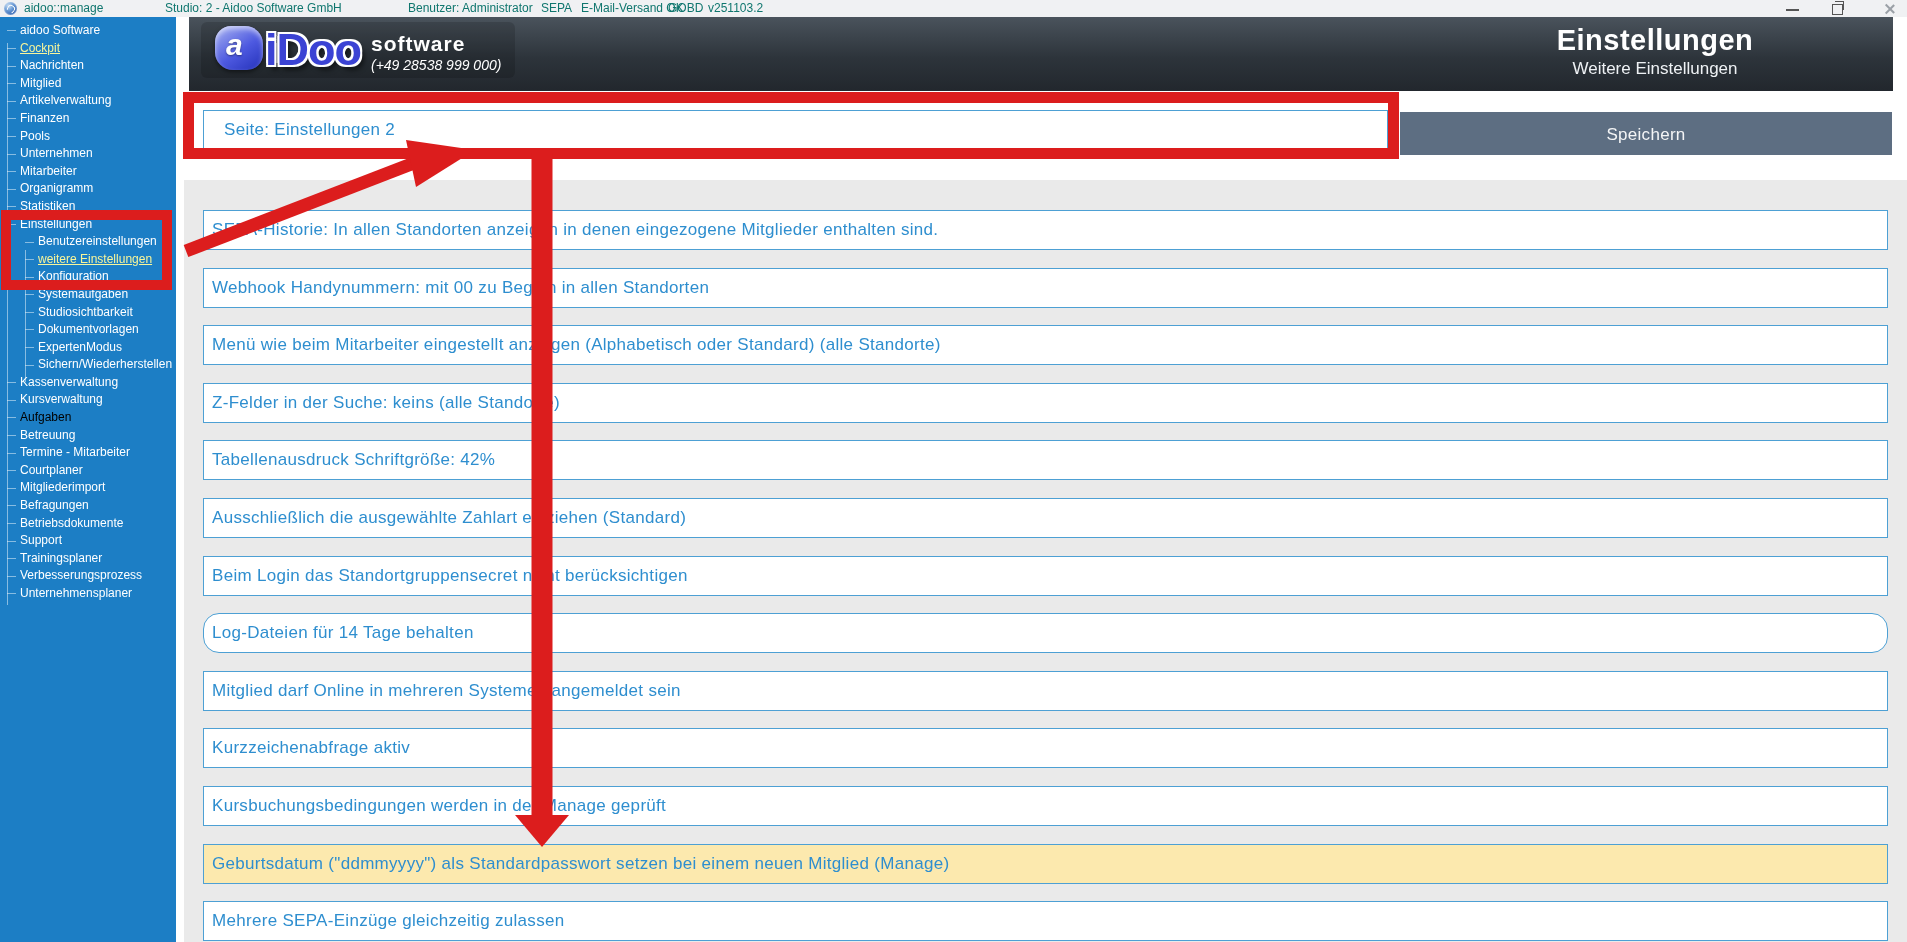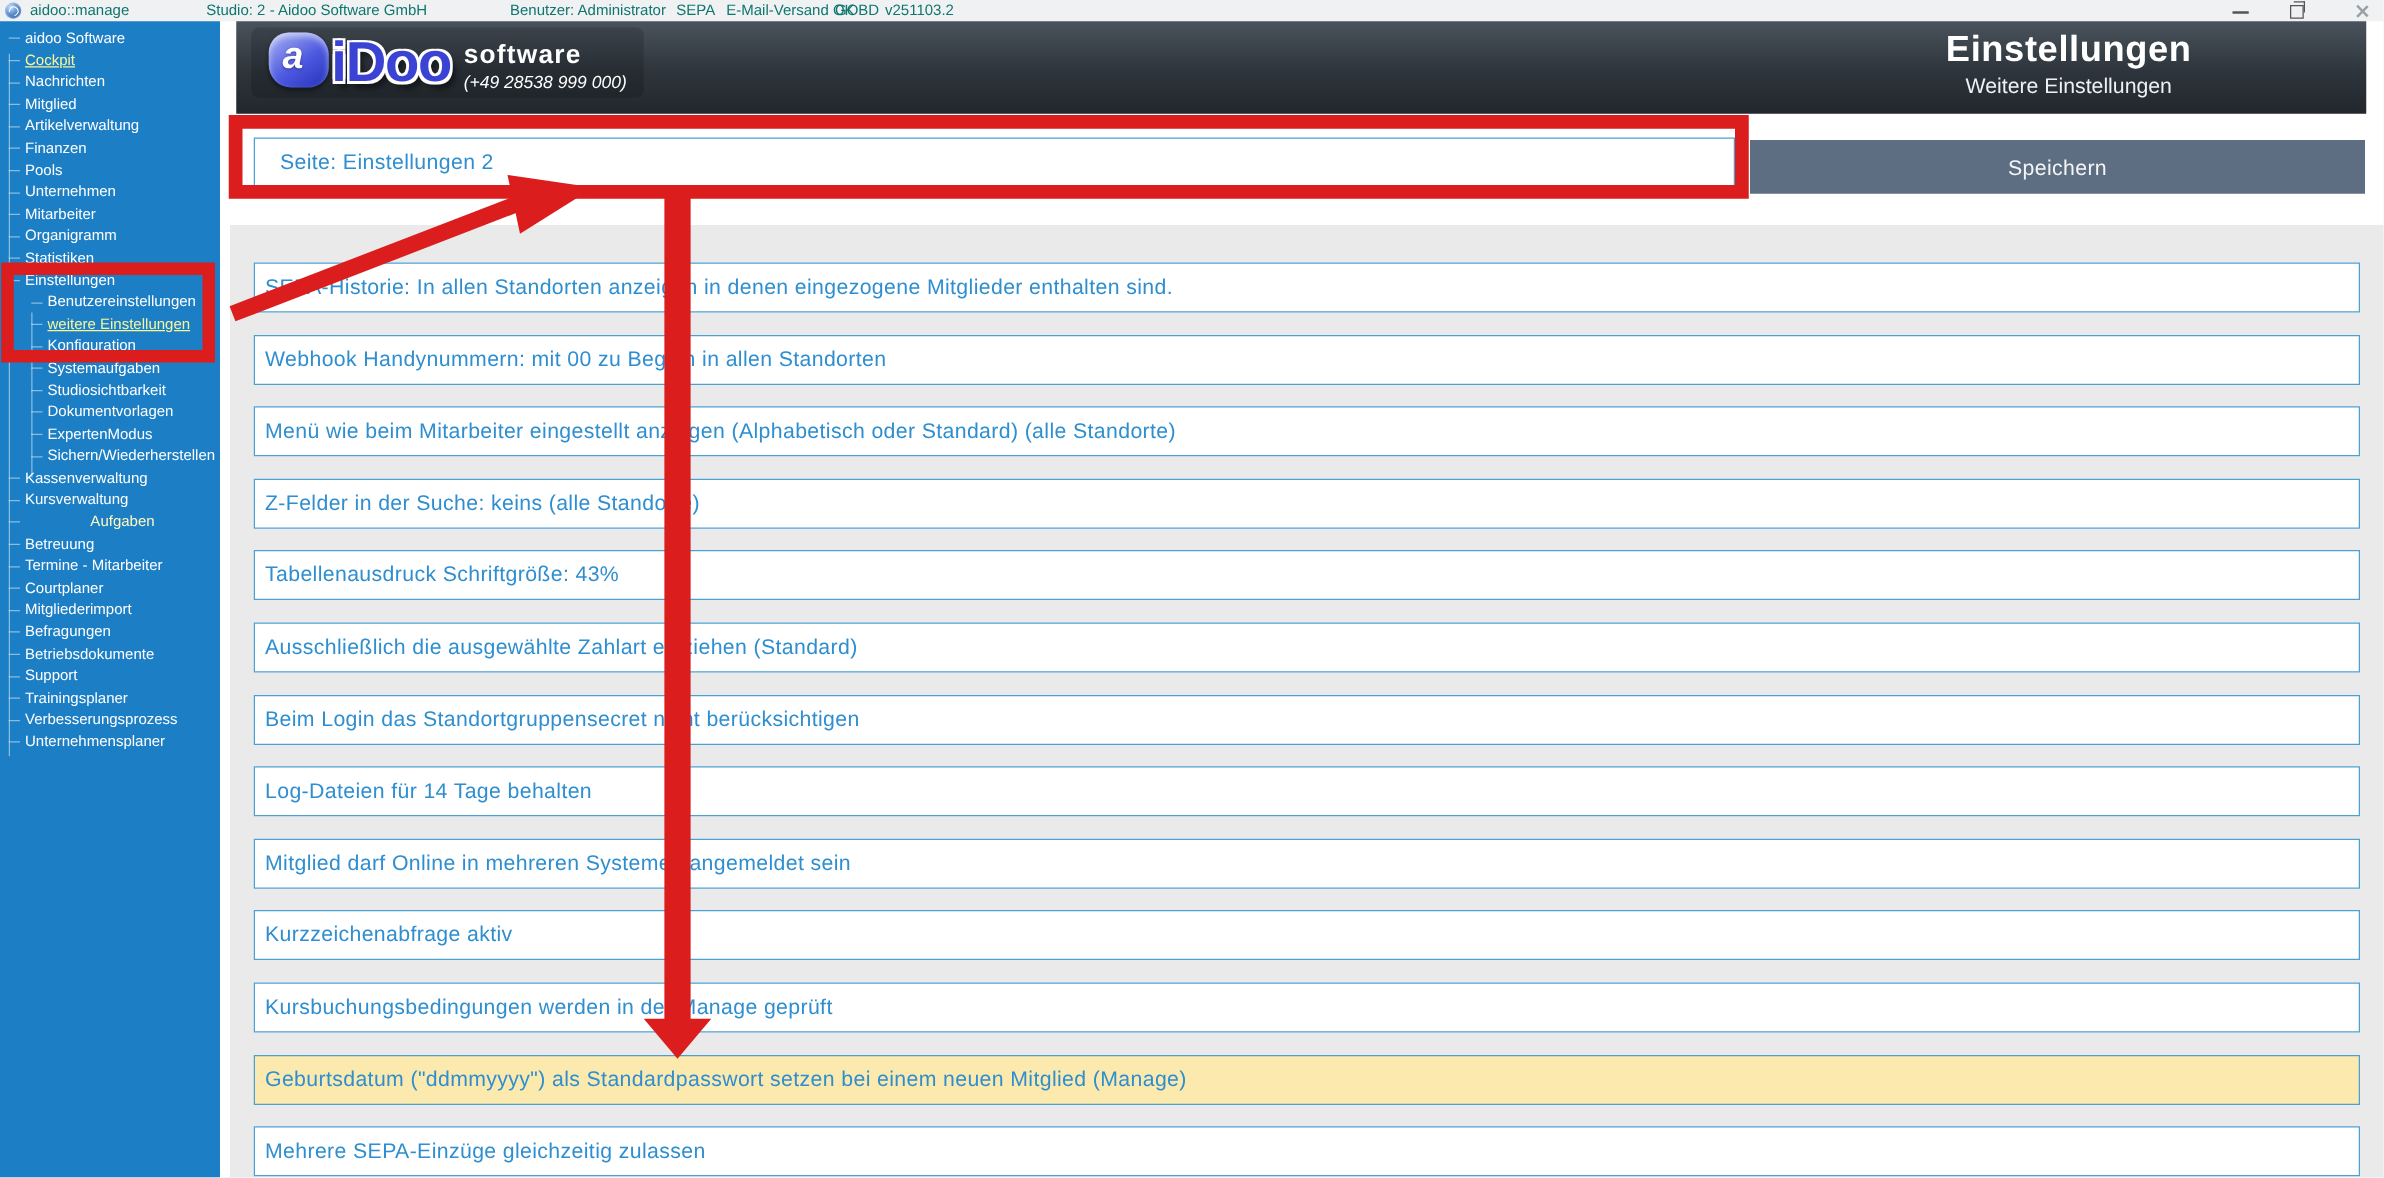--- a/index.html
+++ b/index.html
@@ -26,21 +26,21 @@
   
   .sidebar{position:absolute;left:0;top:17px;width:176px;height:925px;background:#1c7ec5;padding-top:5px;box-sizing:border-box;}
   .trunk{position:absolute;width:1px;background:rgba(225,238,248,.55);}
   .trunk-main{left:7px;top:26px;height:562px;}
   .trunk-sub{left:25px;top:233px;height:132px;}
   .nav-item{position:relative;height:17.6px;line-height:17.6px;color:#ffffff;font-size:12px;white-space:nowrap;cursor:pointer;}
   .nav-item::before{content:"";position:absolute;top:8.4px;height:1px;width:9px;background:rgba(225,238,248,.55);}
   .nav-item.l0{padding-left:20px;} .nav-item.l0::before{left:7px;}
   .nav-item.l1{padding-left:38px;} .nav-item.l1::before{left:25px;}
   .nav-item.active{color:#f7f59b;text-decoration:underline;}
-  .nav-item.pink{color:#fef9c3;text-align:center;}
+  .nav-item.pink{color:#000000;}
   
   .header{position:absolute;left:189px;top:17px;width:1704px;height:74px;
     background:linear-gradient(180deg,#4a535c 0%, #2d343b 55%, #22272d 100%);}
   .logo{position:absolute;left:12px;top:5px;display:flex;align-items:flex-start;padding:4px 14px;background:rgba(0,0,0,.15);border-radius:6px;}
   .logo-badge{width:48px;height:44px;border-radius:16px 18px 16px 18px;position:relative;
     background:linear-gradient(145deg,#aab4f2 0%, #4d59e0 55%, #2330b8 100%);
     box-shadow:inset 0 3px 5px rgba(255,255,255,.55), 0 2px 4px rgba(0,0,0,.5);}
   .logo-badge span{position:absolute;left:11px;top:2px;font-size:30px;font-weight:bold;color:#fff;font-style:italic;text-shadow:0 1px 2px rgba(0,0,0,.4);}
   .logo-name{margin-left:2px;font-size:45px;font-weight:bold;letter-spacing:-1px;line-height:48px;color:#3b43d4;
     text-shadow:-2px -2px 0 #fff,2px -2px 0 #fff,-2px 2px 0 #fff,2px 2px 0 #fff,4px 5px 5px rgba(0,0,0,.55);}
@@ -252,32 +252,32 @@
 
     <div class="setting-row normal" style="top: 325.2px;">
       <span>Menü wie beim Mitarbeiter eingestellt anzeigen (Alphabetisch oder Standard) (alle Standorte)</span>
     </div>
 
     <div class="setting-row normal" style="top: 382.8px;">
       <span>Z-Felder in der Suche: keins (alle Standorte)</span>
     </div>
 
     <div class="setting-row normal" style="top: 440.4px;">
-      <span>Tabellenausdruck Schriftgröße: 43%</span>
+      <span>Tabellenausdruck Schriftgröße: 42%</span>
     </div>
 
     <div class="setting-row normal" style="top: 498px;">
       <span>Ausschließlich die ausgewählte Zahlart einziehen (Standard)</span>
     </div>
 
     <div class="setting-row normal" style="top: 555.6px;">
       <span>Beim Login das Standortgruppensecret nicht berücksichtigen</span>
     </div>
 
-    <div class="setting-row normal" style="top: 613.2px;">
+    <div class="setting-row normal" style="top: 613.2px; border-radius: 16px;">
       <span>Log-Dateien für 14 Tage behalten</span>
     </div>
 
     <div class="setting-row normal" style="top: 670.8px;">
       <span>Mitglied darf Online in mehreren Systemen angemeldet sein</span>
     </div>
 
     <div class="setting-row normal" style="top: 728.4px;">
       <span>Kurzzeichenabfrage aktiv</span>
     </div>

